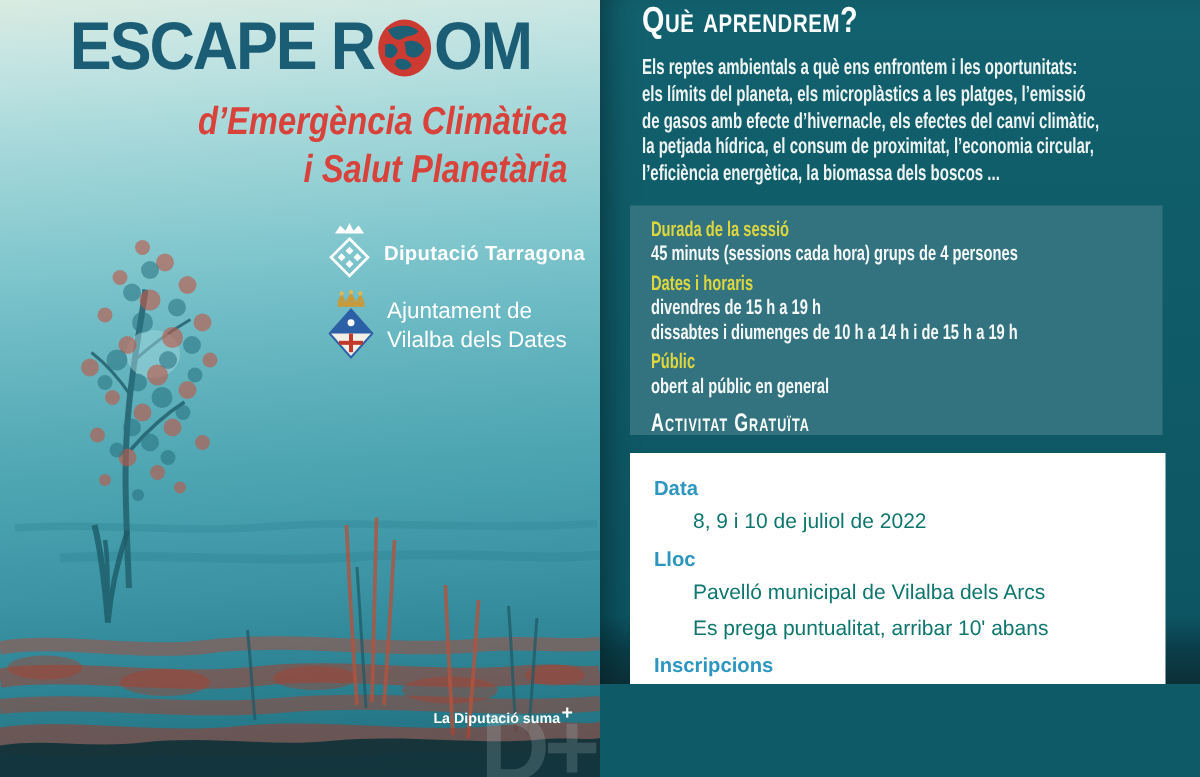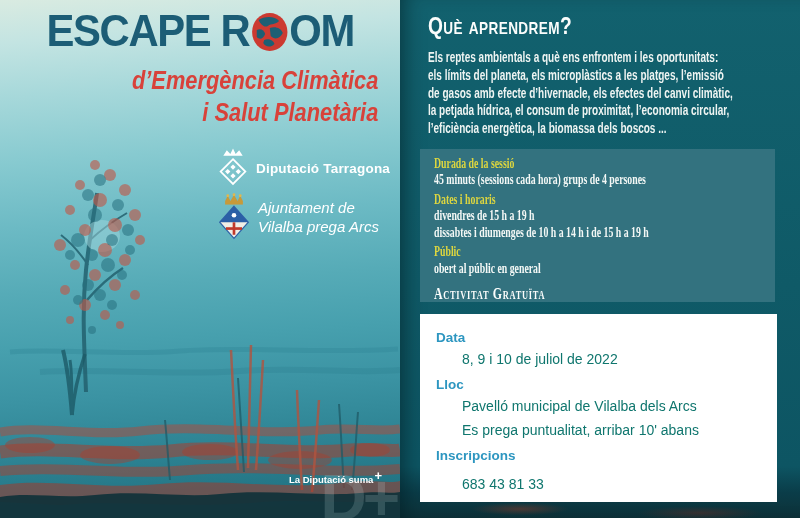--- a/index.html
+++ b/index.html
@@ -17,42 +17,42 @@
   .t-scale{display:flex;align-items:center;transform:scaleX(.93);transform-origin:50% 50%;}
   .globe{width:40px;height:40px;margin:2px 1px 0 2px;flex:0 0 auto;}
 
   .subtitle{position:absolute;top:64px;right:22px;text-align:right;color:#d8423a;
     font-size:26px;line-height:32px;font-weight:700;font-style:italic;
     transform:scaleX(.84);transform-origin:100% 0;white-space:nowrap;}
 
   .logos{position:absolute;left:218px;top:146px;display:flex;flex-direction:column;color:#fff;}
   .logo-row{display:flex;align-items:center;gap:8px;}
   .dip-label{font-size:13.5px;font-weight:700;letter-spacing:.2px;white-space:nowrap;}
-  .aj-label{font-size:15px;line-height:19px;font-weight:400;white-space:nowrap;font-style:italic;}
+  .aj-label{font-size:15px;line-height:19px;font-weight:400;white-space:nowrap;}
 
   .brand{position:absolute;right:18px;bottom:33px;color:#fff;font-size:9.5px;font-weight:700;white-space:nowrap;}
   .brand .plus{font-size:13px;vertical-align:3px;font-weight:900;margin-left:1px;}
   .watermark{position:absolute;right:4px;bottom:-12px;font-size:64px;font-weight:800;
     color:rgba(205,235,238,0.17);letter-spacing:-4px;line-height:1;}
 
   
-  .right-panel{position:relative;width:400px;height:518px;box-sizing:border-box;
-    padding:12px 25px 0 28px;color:#eef4f2;overflow:hidden;
+  .right-panel{position:relative;width:400px;height:456px;box-sizing:border-box;
+    padding:0 25px 0 28px;color:#eef4f2;overflow:hidden;
     background-image:
       radial-gradient(70px 9px at 120px 509px, rgba(150,60,40,.45), rgba(150,60,40,0) 70%),
       radial-gradient(90px 10px at 300px 513px, rgba(120,45,35,.4), rgba(120,45,35,0) 70%),
       linear-gradient(180deg,#12616e 0%,#0f5a67 55%,#0d5563 90%,#0a3d49 95%,#0d3138 100%);
     box-shadow:inset 16px 0 20px -12px rgba(0,25,30,.55);}
   .heading{font-variant:small-caps;font-size:24px;font-weight:800;letter-spacing:.5px;
     width:200px;transform:scaleX(.8);transform-origin:0 0;white-space:nowrap;color:#fbfdfc;}
   .intro{white-space:pre-line;font-size:14.5px;line-height:17.8px;font-weight:700;margin:9px 0 0;
     width:500px;transform:scaleX(.69);transform-origin:0 0;color:#eef4f2;}
 
   .session-box{margin:11px 4px 0 -8px;width:355px;height:153px;box-sizing:border-box;
-    background:#33727f;padding:6px 14px 0;overflow:hidden;font-family:Liberation Serif, serif;}
+    background:#33727f;padding:6px 14px 0;overflow:hidden;}
   .cond{width:466px;transform:scaleX(.7);transform-origin:0 0;}
   .s-label{color:#ddd63f;font-weight:700;font-size:14px;line-height:16.5px;margin-top:3px;}
   .s-label.first{margin-top:1px;}
   .s-value{font-size:14px;line-height:16.5px;font-weight:600;color:#f4f8f6;}
   .free{margin-top:7px;font-variant:small-caps;font-size:17px;font-weight:800;
     letter-spacing:1px;color:#fbfdfc;}
 
   .details-box{margin:12px 0 16px -8px;width:357px;height:188px;box-sizing:border-box;
     background:#ffffff;padding:12px 16px;color:#4f4f4f;overflow:hidden;}
   .d-label{color:#2d96c0;font-size:13.5px;font-weight:700;line-height:19px;margin-top:4px;}
@@ -202,21 +202,21 @@
             <circle cx="25" cy="4" r="1.6" fill="#e0b84f"></circle>
           <rect x="8" y="10" width="20" height="4" fill="#c79a3b"></rect>
           <path d="M18,16 L34,34 L18,52 L2,34 Z" fill="#f2efe6" stroke="#2e62a8" stroke-width="1.5"></path>
           <path d="M18,16 L34,34 L2,34 Z" fill="#2b5fa6"></path>
           <circle cx="18" cy="26" r="2.6" fill="#ffffff"></circle>
           <rect x="16.5" y="34" width="3" height="14" fill="#c0392b"></rect>
           <rect x="9" y="39.5" width="18" height="3" fill="#c0392b"></rect>
         </svg>
         <span class="aj-label">
           <span>Ajuntament de</span><br>
-          <span>Vilalba prega Arcs</span>
+          <span>Vilalba dels Dates</span>
         </span>
       </div>
     </div>
 
     <span class="watermark">D+</span>
     <div class="brand">
       <span>La Diputació suma</span><span class="plus">+</span>
     </div>
   </div>
 

